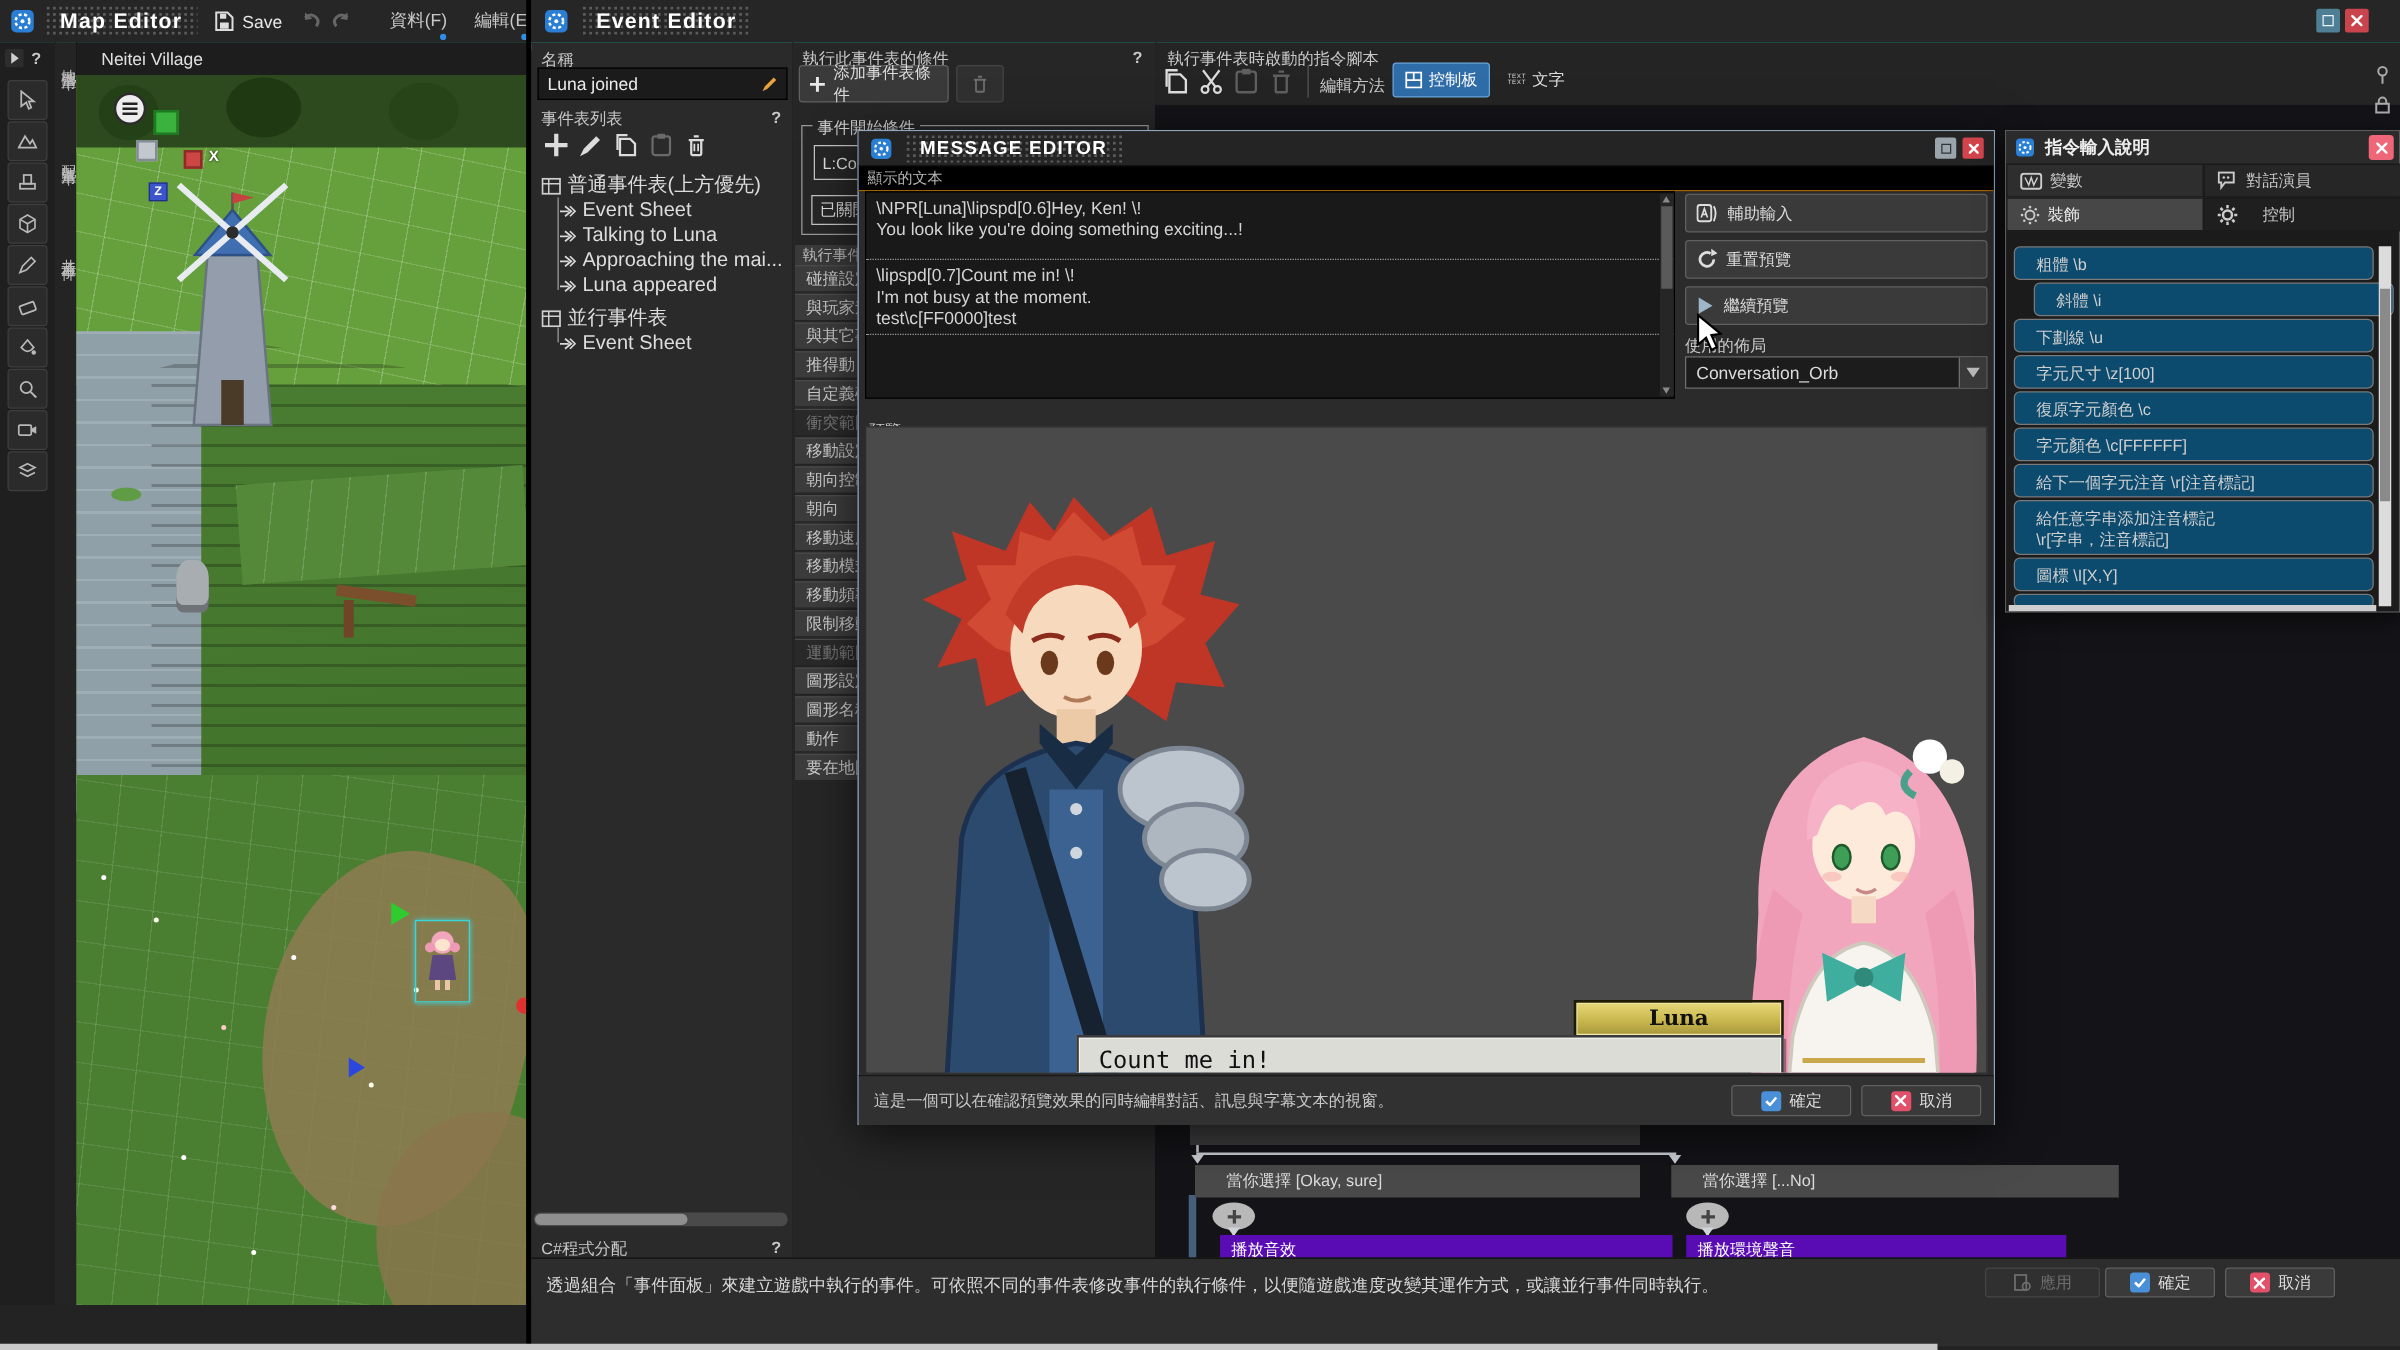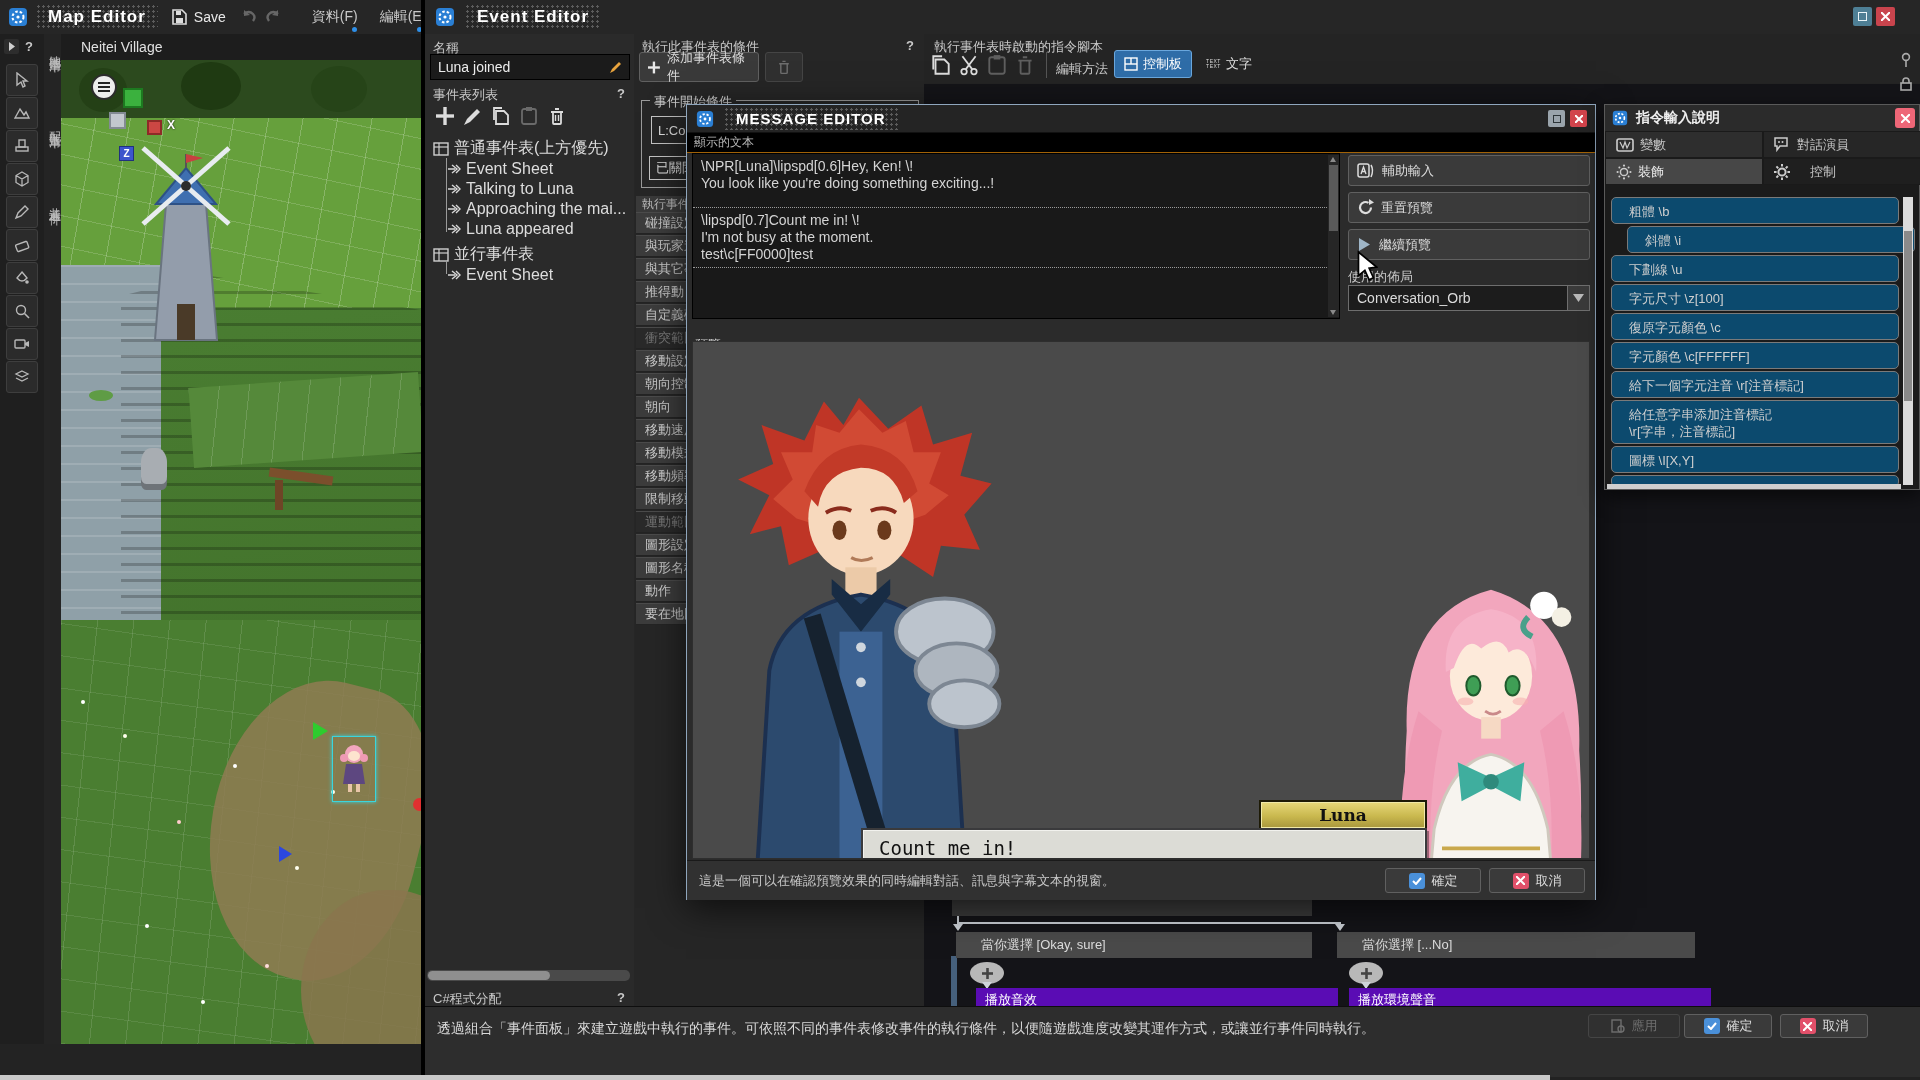--- a/index.html
+++ b/index.html
@@ -529,21 +529,21 @@
                 <line x1="0" y1="5.5" x2="11" y2="5.5"></line>
               </g>
             </svg>
         </div>
         <div class="fl" style="left:441px;top:900px;width:2px;height:4px;"></div>
         <div class="ah" style="left:437px;top:898px;"></div>
         <div class="pc" style="left:52px;top:904px;width:362px;height:24px;">
             <span>播放音效</span>
           </div>
         <div class="sub" style="left:52px;top:929px;width:362px;height:8px;"><span>播放音效【SE_Decide_05】</span></div>
-        <div class="pc" style="left:425px;top:904px;width:362px;height:24px;">
+        <div class="pc" style="left:425px;top:904px;width:304px;height:24px;">
             <span>播放環境聲音</span>
           </div>
         <div class="sub" style="left:425px;top:929px;width:375px;height:8px;"><span>停止播放環境聲音</span></div>
       </div>
 
       <div class="a" style="left:24px;top:987px;width:1353px;height:12px;background:#e6e6e6;">
         <div style="position:absolute;left:4px;top:1px;width:548px;height:10px;background:#9c9c9c;border:1px solid #787878;box-sizing:border-box;"></div>
       </div>
 
     </div>

